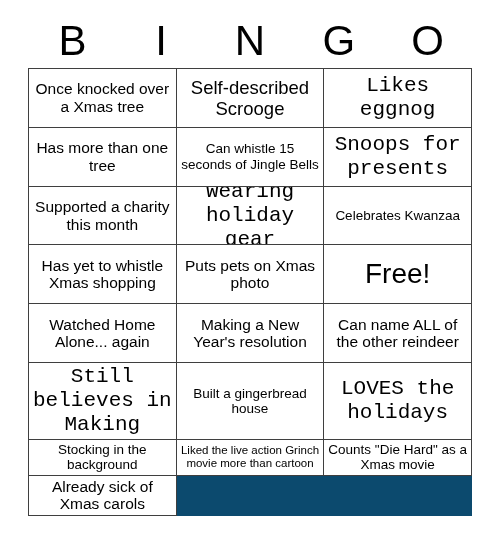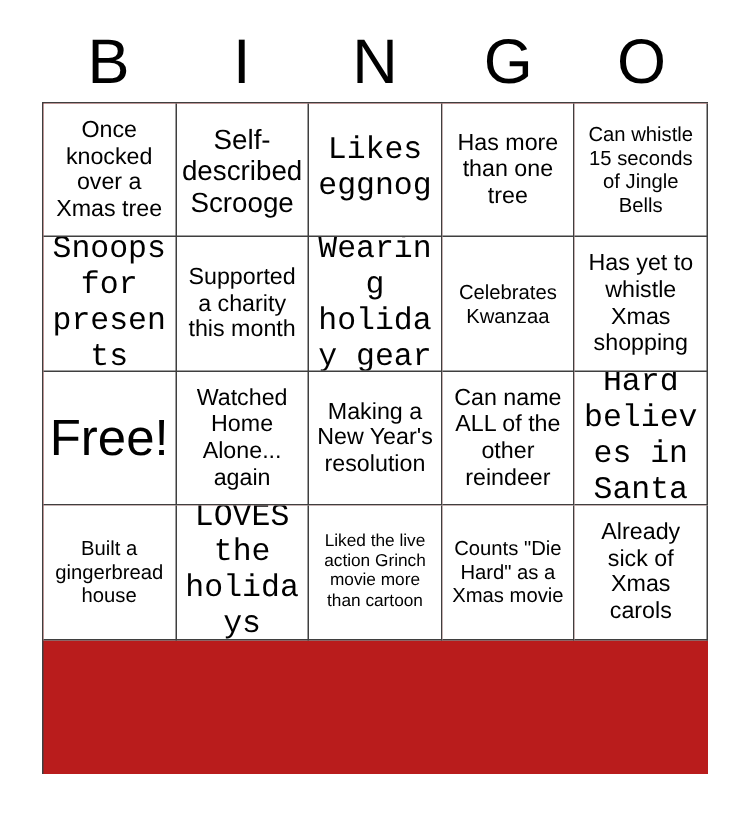--- a/index.html
+++ b/index.html
@@ -47,26 +47,26 @@
   }
 
   
   .bingo-grid {
     position: absolute;
     left: 28px;
     top: 68px;
     width: 444px;
     height: 448px;
     display: grid;
-    grid-template-columns: repeat(5, 1fr);
+    grid-template-columns: repeat(3, 1fr);
     grid-template-rows: repeat(5, 1fr);
     border-top: 1px solid #3f3f3f;
     border-left: 1px solid #3f3f3f;
     box-sizing: border-box;
-    background: #b91c1c;
+    background: #0c4a6e;
   }
   .bingo-cell {
     border-right: 1px solid #3f3f3f;
     border-bottom: 1px solid #3f3f3f;
     box-sizing: border-box;
     display: flex;
     align-items: center;
     justify-content: center;
     text-align: center;
     padding: 2px 3px;
@@ -80,21 +80,21 @@
     word-wrap: break-word;
     color: #000000;
   }
 
   
   .fs-xs  { font-size: 11.5px; }
   .fs-sm  { font-size: 13.5px; }
   .fs-md  { font-size: 15.5px; }
   .fs-lg  { font-size: 18.5px; }
   .fs-xl  { font-size: 21px; font-family: Liberation Mono, monospace; }
-  .fs-free { font-size: 34px; }
+  .fs-free { font-size: 28px; }
 
   
   .bingo-grid::after {
     content: "";
     position: absolute;
     left: 1px;
     top: 1px;
     right: -2px;
     bottom: -2px;
     pointer-events: none;
@@ -140,39 +140,45 @@
       <div class="bingo-cell">
         <span class="bingo-cell-text fs-xl">Wearing holiday gear</span>
       </div>
       <div class="bingo-cell">
         <span class="bingo-cell-text fs-sm">Celebrates Kwanzaa</span>
       </div>
       <div class="bingo-cell">
         <span class="bingo-cell-text fs-md">Has yet to whistle Xmas shopping</span>
       </div>
       <div class="bingo-cell">
+        <span class="bingo-cell-text fs-md">Puts pets on Xmas photo</span>
+      </div>
+      <div class="bingo-cell">
         <span class="bingo-cell-text fs-free">Free!</span>
       </div>
       <div class="bingo-cell">
         <span class="bingo-cell-text fs-md">Watched Home Alone... again</span>
       </div>
       <div class="bingo-cell">
         <span class="bingo-cell-text fs-md">Making a New Year's resolution</span>
       </div>
       <div class="bingo-cell">
         <span class="bingo-cell-text fs-md">Can name ALL of the other reindeer</span>
       </div>
       <div class="bingo-cell">
-        <span class="bingo-cell-text fs-xl">Hard believes in Santa</span>
+        <span class="bingo-cell-text fs-xl">Still believes in Making</span>
       </div>
       <div class="bingo-cell">
         <span class="bingo-cell-text fs-sm">Built a gingerbread house</span>
       </div>
       <div class="bingo-cell">
         <span class="bingo-cell-text fs-xl">LOVES the holidays</span>
+      </div>
+      <div class="bingo-cell">
+        <span class="bingo-cell-text fs-sm">Stocking in the background</span>
       </div>
       <div class="bingo-cell">
         <span class="bingo-cell-text fs-xs">Liked the live action Grinch movie more than cartoon</span>
       </div>
       <div class="bingo-cell">
         <span class="bingo-cell-text fs-sm">Counts "Die Hard" as a Xmas movie</span>
       </div>
       <div class="bingo-cell">
         <span class="bingo-cell-text fs-md">Already sick of Xmas carols</span>
       </div>

